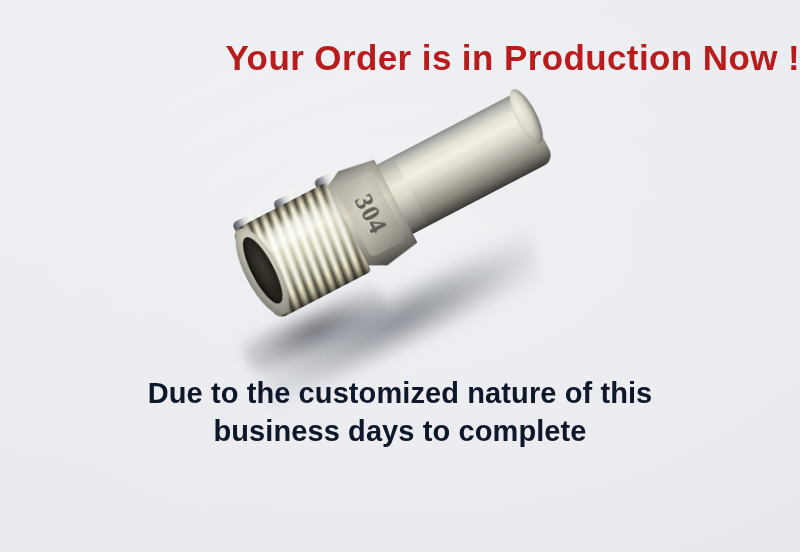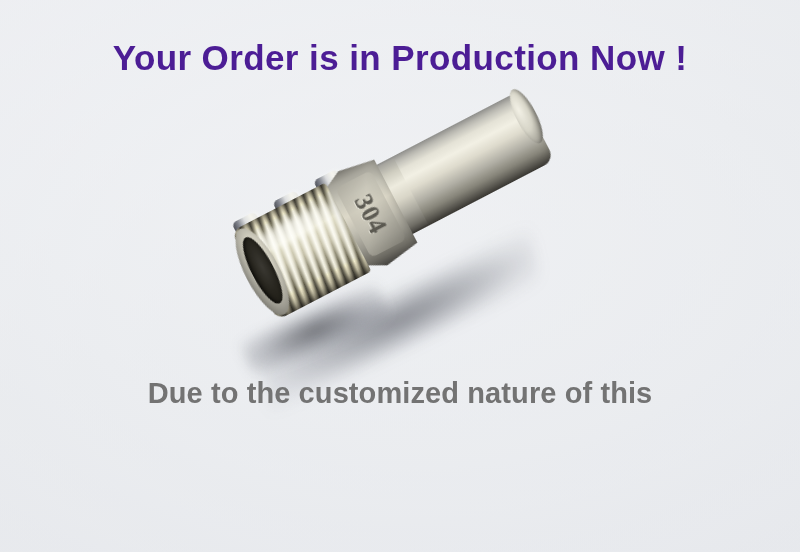--- a/index.html
+++ b/index.html
@@ -29,25 +29,25 @@
     background: linear-gradient(160deg, #f2f3f6 0%, #eaecef 48%, #e7e9ed 100%);
     opacity: .55;
   }
 
   
   .headline {
     position: absolute;
     left: 0;
     right: 0;
     top: 38px;
-    text-align: center;
+    text-align: right;
     font-size: 35px;
     font-weight: bold;
     letter-spacing: .4px;
-    color: #4c1d95;
+    color: #b91c1c;
     white-space: nowrap;
   }
 
   
   .product {
     position: absolute;
     left: 232px;
     top: 142px;
     width: 348px;
     height: 228px;
@@ -275,21 +275,21 @@
   
   .photo-blur { filter: blur(.45px); }
 
   
   .body-copy {
     position: absolute;
     left: 0;
     right: 0;
     top: 374px;
     text-align: center;
-    color: #737373;
+    color: #0f172a;
     font-size: 29px;
     font-weight: bold;
     line-height: 38px;
     letter-spacing: .1px;
   }
   .body-copy .line { white-space: nowrap; }
 </style>
 </head>
 <body>
 
@@ -324,15 +324,16 @@
       <div class="thread"></div>
       <div class="thread-gloss"></div>
       <div class="bore-outer"></div>
       <div class="bore-inner"></div>
 
     </div>
   </div>
 
   <div class="body-copy">
     <div class="line">Due to the customized nature of this</div>
+    <div class="line">business days to complete</div>
   </div>
 
 </div>
 
 </body></html>

